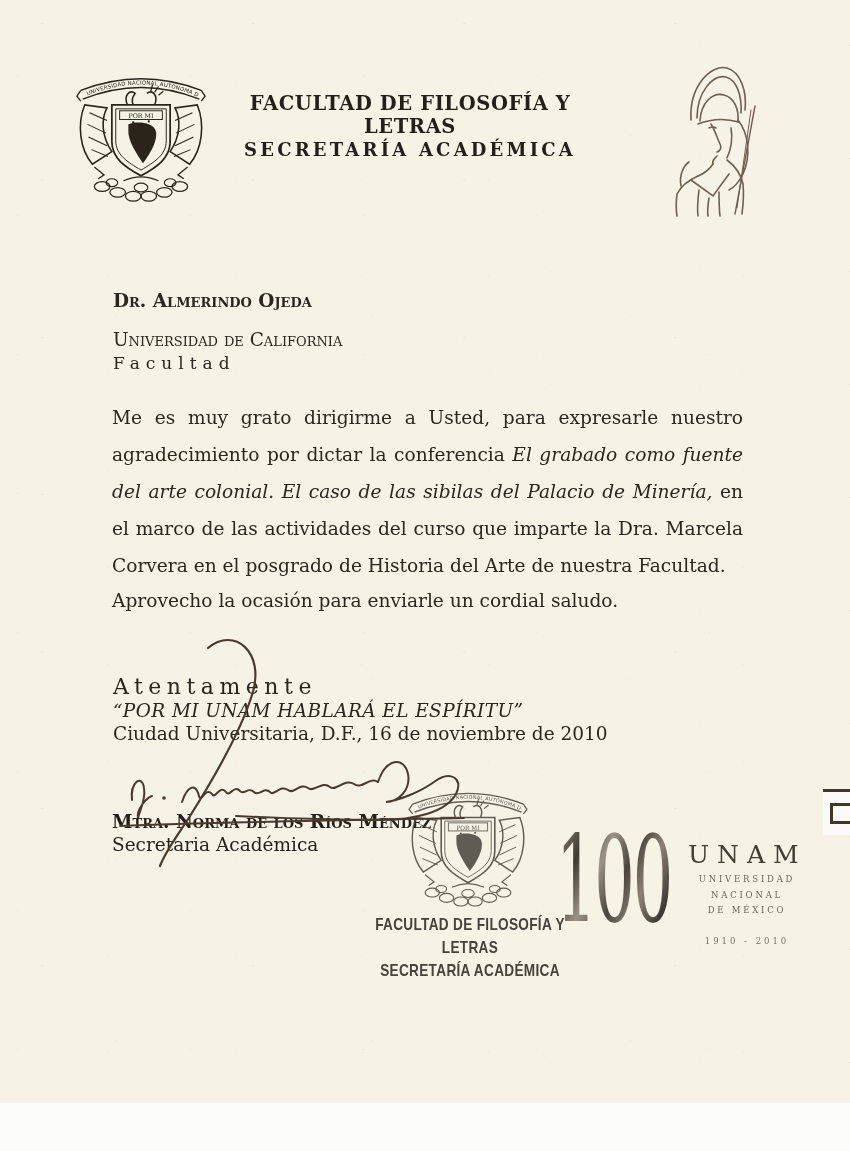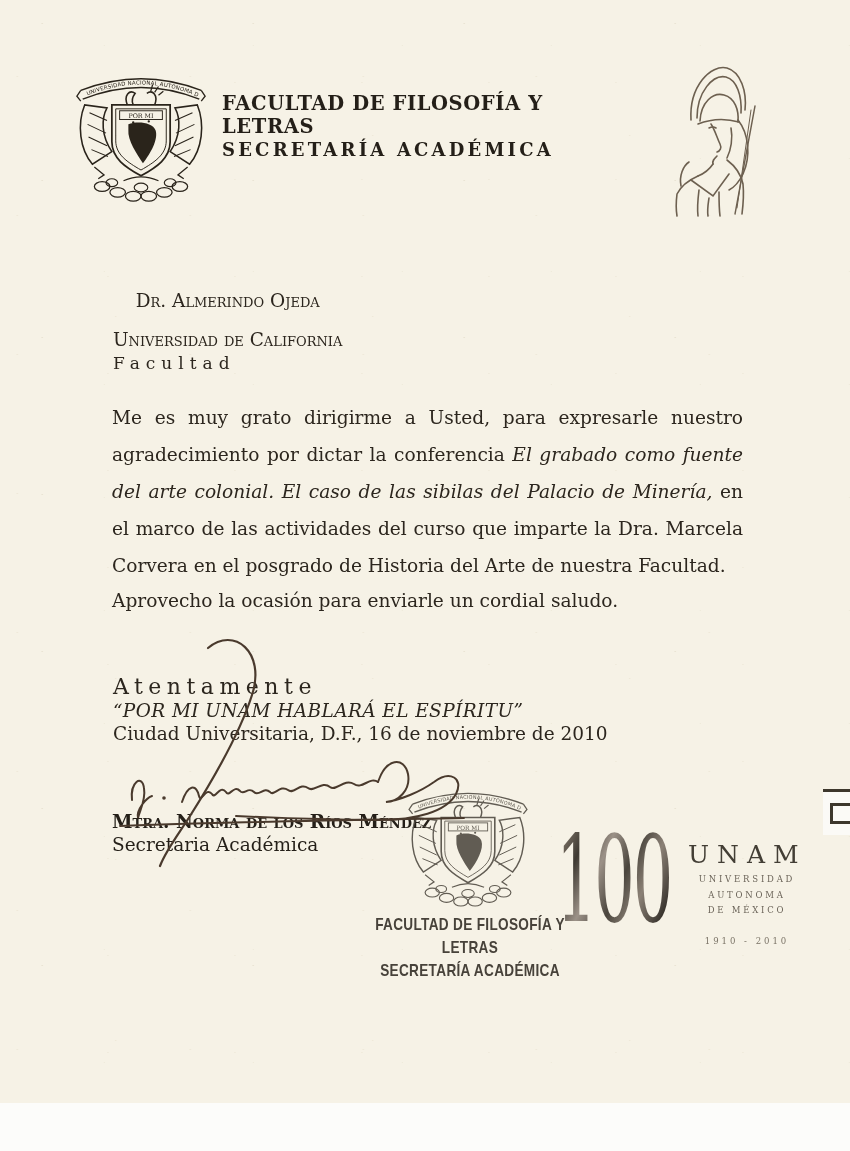--- a/index.html
+++ b/index.html
@@ -12,27 +12,27 @@
       radial-gradient(1.5px 1px at 70% 40%, rgba(196,184,152,.25), transparent 70%),
       radial-gradient(2px 1px at 45% 75%, rgba(205,193,160,.28), transparent 70%),
       radial-gradient(1.5px 1px at 85% 85%, rgba(196,184,152,.22), transparent 70%),
       radial-gradient(2px 1px at 10% 55%, rgba(205,193,160,.22), transparent 70%);
     background-size:211px 157px, 149px 113px, 257px 181px, 127px 97px, 173px 139px;
     color:#2e2820;
   }
   .abs{position:absolute;}
 
   
-  .lh-title{left:222px;top:92px;width:376px;text-align:left;font-weight:bold;color:#241f18;}
+  .lh-title{left:222px;top:92px;width:376px;text-align:center;font-weight:bold;color:#241f18;}
   .lh-title .t1{font-size:19.5px;letter-spacing:.6px;line-height:23px;}
   .lh-title .t2{font-size:18px;letter-spacing:3.2px;line-height:24px;}
 
   
   .recipient{left:113px;top:289px;font-size:18px;line-height:23px;color:#2c261e;}
-  .recipient .r-name{font-variant:small-caps;font-weight:normal;font-size:18.5px;text-align:center;}
+  .recipient .r-name{font-variant:small-caps;font-weight:bold;font-size:18.5px;}
   .recipient .r-inst{font-variant:small-caps;font-size:18.5px;margin-top:16px;}
   .recipient .r-pres{letter-spacing:6px;font-size:17px;padding-top:1px;}
 
   
   .bodytext{left:112px;width:631px;font-size:18.6px;line-height:37px;text-align:justify;color:#2c261e;}
   .p1{top:399px;}
   .p2{top:582px;text-align:left;}
   .bodytext .it{font-style:italic;}
 
   
@@ -198,21 +198,21 @@
   <div class="abs stamp-text">
     <div>FACULTAD DE FILOSOFÍA Y</div>
     <div>LETRAS</div>
     <div>SECRETARÍA ACADÉMICA</div>
   </div>
 
   <div class="abs cent-100">100</div>
   <div class="abs cent-col">
     <div class="acr">UNAM</div>
     <div class="sub">UNIVERSIDAD</div>
-    <div class="sub">AUTONOMA</div>
+    <div class="sub">NACIONAL</div>
     <div class="sub">DE MÉXICO</div>
     <div class="yrs">1910 - 2010</div>
   </div>
 
   <div class="abs edge-artifact">
     <div class="inner"></div>
   </div>
 
   <div class="abs bottom-strip"></div>
 

